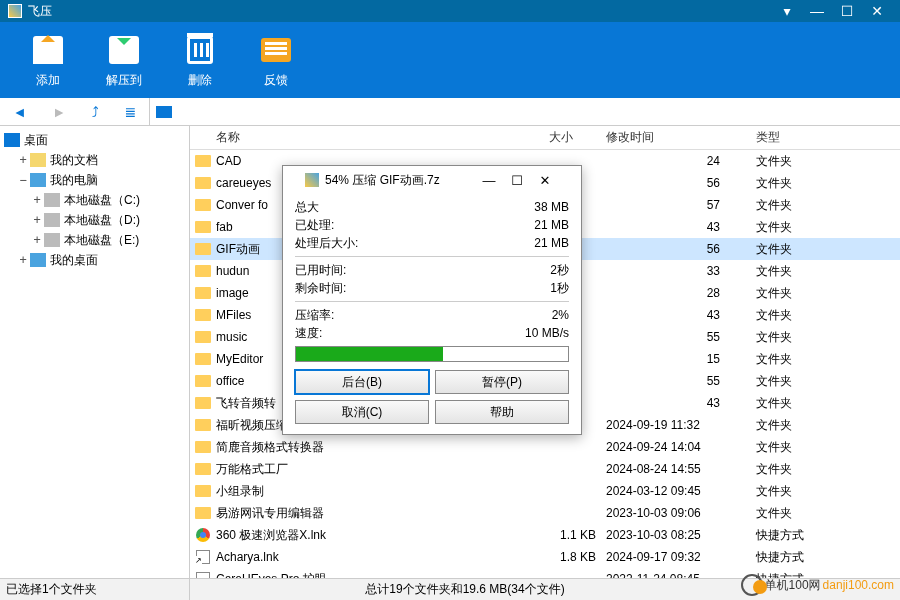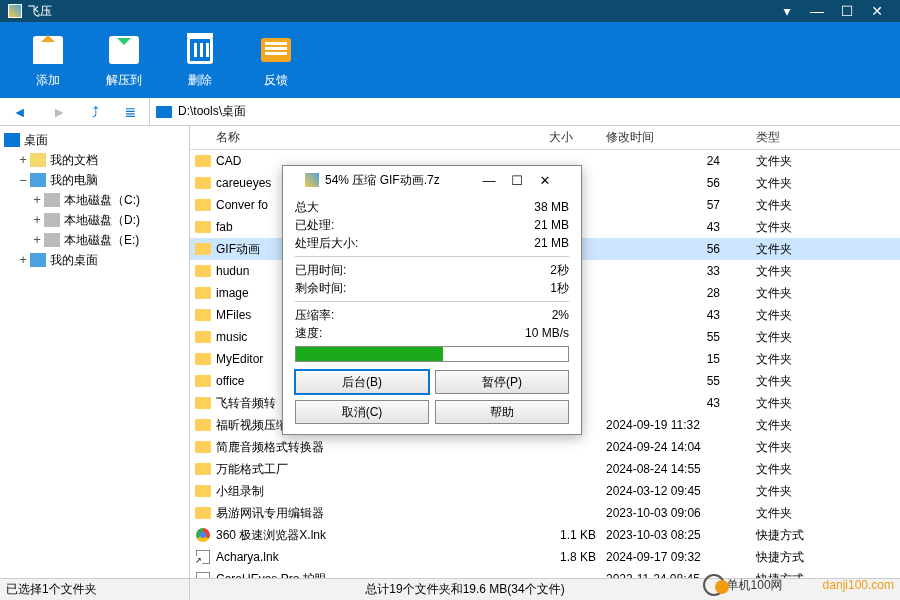--- a/index.html
+++ b/index.html
@@ -1,18 +1,18 @@
 <!DOCTYPE html>
 <html><head>
 <meta charset="utf-8">
 <style>
 * { margin: 0; padding: 0; box-sizing: border-box; font-family: "Microsoft YaHei", SimSun, sans-serif; }
 body { width: 900px; height: 600px; overflow: hidden; background: #fff; font-size: 12px; color: #000; position: relative; }
 
-.titlebar { height: 22px; background: #0c4a6e; color: #fff; display: flex; align-items: center; padding: 0 8px; }
+.titlebar { height: 22px; background: #0369a1; color: #fff; display: flex; align-items: center; padding: 0 8px; }
 .titlebar .app-icon { width: 14px; height: 14px; margin-right: 6px; background: linear-gradient(45deg,#f7c948,#4aa3df); border:1px solid #fff; }
 .titlebar .title-text { flex: 1; font-size: 12px; }
 .titlebar .win-ctrl { width: 30px; text-align: center; font-size: 14px; cursor: default; }
 
 .toolbar { height: 76px; background: #0877d6; display: flex; align-items: center; padding: 0 30px; }
 .tool-btn { display: flex; flex-direction: column; align-items: center; color: #fff; margin-right: 40px; font-size: 12px; }
 .tool-btn .icon-box { width: 36px; height: 36px; margin-bottom: 4px; display:flex; align-items:center; justify-content:center; }
 .icon-add { width:30px; height:28px; background:#fff; border-radius:3px 3px 0 0; position:relative; }
 .icon-add::before { content:""; position:absolute; top:-8px; left:8px; border:7px solid transparent; border-bottom-color:#f5a623; }
 .icon-extract { width:30px; height:28px; background:#fff; border-radius:3px; position:relative; }
@@ -85,21 +85,21 @@
 .progress { height:16px; border:1px solid #888; margin:4px 0 8px; background:#fff; position:relative; }
 .progress .bar { position:absolute; left:0; top:0; bottom:0; background:#1aaa1a; }
 .dlg-btns { display:flex; flex-wrap:wrap; gap:6px; }
 .dlg-btns button { flex:1 1 calc(50% - 3px); height:24px; border:1px solid #888; background:linear-gradient(#fafafa,#e4e4e4); font-size:12px; font-family:inherit; }
 .dlg-btns button.primary { border:1px solid #0877d6; outline:1px solid #0877d6; }
 
 .watermark { position:absolute; right:6px; bottom:4px; display:flex; align-items:center; font-size:12px; }
 .watermark .wm-ico { width:22px; height:22px; border:2px solid #555; border-radius:50%; margin-right:2px; position:relative; }
 .watermark .wm-ico::after { content:""; position:absolute; right:-6px; top:4px; width:14px; height:14px; background:#f39c12; border-radius:50%; }
 .watermark .wm1 { color:#333; margin-right:2px; }
-.watermark .wm2 { color:#f39c12;margin-left:38px; }
+.watermark .wm2 { color:#f39c12; }
 </style>
 </head>
 <body>
 
 <div class="titlebar">
   <div class="app-icon"></div>
   <div class="title-text">飞压</div>
   <div class="win-ctrl">▾</div>
   <div class="win-ctrl">—</div>
   <div class="win-ctrl">☐</div>
@@ -135,21 +135,20 @@
 
 <div class="navbar">
   <div class="nav-icons">
     <span>◄</span>
     <span style="color:#bbb">►</span>
     <span>⤴</span>
     <span>≣</span>
   </div>
   <div class="addrbar">
     <div class="mon-icon"></div>
-    <input value="D:\tools\桌面" style="">
   </div>
 </div>
 
 <div class="main">
   <div class="tree">
     <div class="tree-row">
         <span class="ticon ic-desktop"></span>
         <span>桌面</span>
       </div>
     <div class="tree-row ind1">

